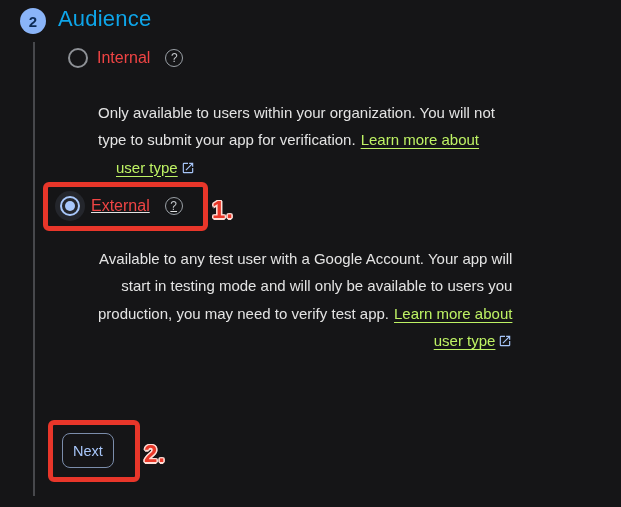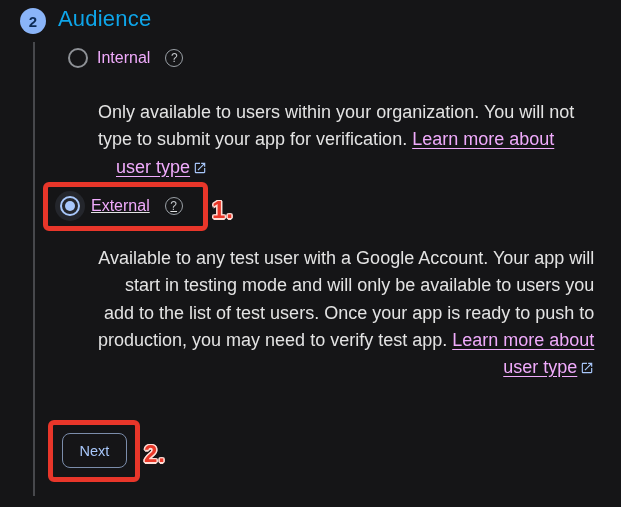--- a/index.html
+++ b/index.html
@@ -31,41 +31,41 @@
   }
   .radio-halo{
     width:30px;height:30px;border-radius:50%;background:#24262c;
     display:flex;align-items:center;justify-content:center;flex:0 0 auto;
   }
   .radio-selected{
     width:16px;height:16px;border:2px solid #a8c7fa;border-radius:50%;
     display:flex;align-items:center;justify-content:center;
   }
   .radio-dot{width:10px;height:10px;border-radius:50%;background:#a8c7fa;}
-  .option-label{font-size:16px;font-weight:500;color:#f0abfc;margin-left:9px;}
+  .option-label{font-size:16px;font-weight:500;color:#ef4444;margin-left:9px;}
   .row-external .option-label{margin-left:6px;}
   .help-icon{
     width:16px;height:16px;border:1.5px solid #9aa0a6;border-radius:50%;
     margin-left:15px;display:flex;align-items:center;justify-content:center;
     font-size:12px;color:#c2c5c9;flex:0 0 auto;
   }
 
   
-  .desc{position:absolute;left:98px;font-size:18px;line-height:27.3px;color:#e3e3e3;}
+  .desc{position:absolute;left:98px;font-size:15px;line-height:27.3px;color:#e3e3e3;}
   .desc-1{top:99px;}
   .desc-2{top:245px;text-align:right;}
   .desc .line{white-space:nowrap;}
-  a.link{color:#f0abfc;text-decoration:underline;text-underline-offset:3px;cursor:pointer;}
+  a.link{color:#bef264;text-decoration:underline;text-underline-offset:3px;cursor:pointer;}
   .line a.link{margin-left:5px;}
   .line a.link.line-start{margin-left:18px;}
   .ext-icon{display:inline-block;margin-left:3px;vertical-align:-2px;color:#a8c7fa;}
 
   
   .next-btn{
-    position:absolute;left:62px;top:433px;width:65px;height:35px;
+    position:absolute;left:62px;top:433px;width:52px;height:35px;
     background:transparent;border:1px solid #77主8;border:1px solid #7b8dab;border-radius:8px;
     color:#a8c7fa;font-size:14.5px;font-weight:500;font-family:"Liberation Sans", sans-serif;
     display:flex;align-items:center;justify-content:center;cursor:pointer;
   }
 
   
   .redbox{position:absolute;border:5px solid #e8362a;border-radius:6px;box-sizing:border-box;background:transparent;}
   .redbox-1{left:43px;top:182px;width:165px;height:49px;}
   .redbox-2{left:48px;top:420px;width:92px;height:62px;}
   .ann-num{
@@ -120,23 +120,20 @@
   </div>
 
   <div class="desc desc-2">
     <div class="line">
       <span>Available to any test user with a Google Account. Your app will</span>
     </div>
     <div class="line">
       <span>start in testing mode and will only be available to users you</span>
     </div>
     <div class="line">
-      <span>add to the list of test users. Once your app is ready to push to</span>
-    </div>
-    <div class="line">
       <span>production, you may need to verify test app.</span><a class="link">Learn more about</a>
     </div>
     <div class="line">
       <a class="link line-start">user type</a><span class="ext-icon"><svg width="14" height="14" viewBox="0 0 24 24">
             <path fill="currentColor" d="M19 19H5V5h7V3H5a2 2 0 0 0-2 2v14a2 2 0 0 0 2 2h14c1.1 0 2-.9 2-2v-7h-2v7zM14 3v2h3.59l-9.83 9.83 1.41 1.41L19 6.41V10h2V3h-7z"></path>
           </svg></span>
     </div>
   </div>
 
   <button class="next-btn">Next</button>

